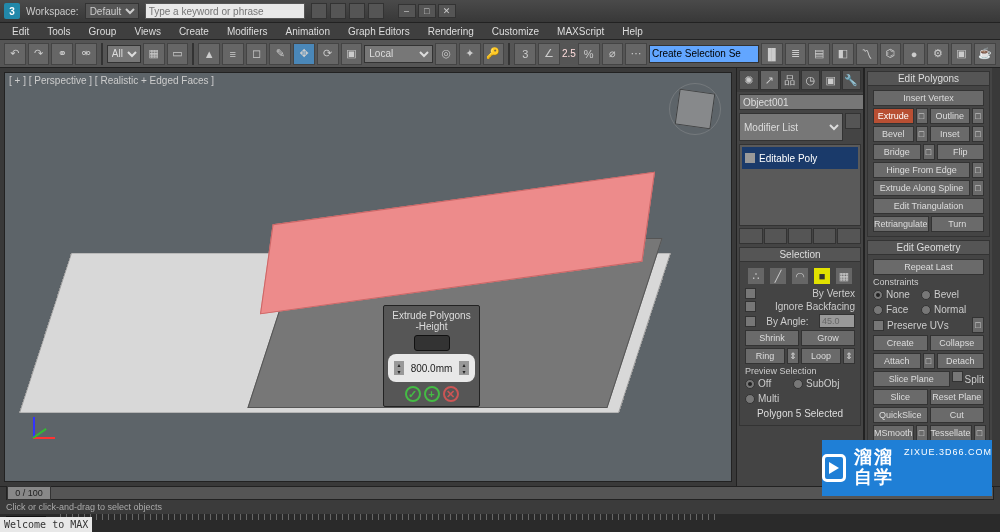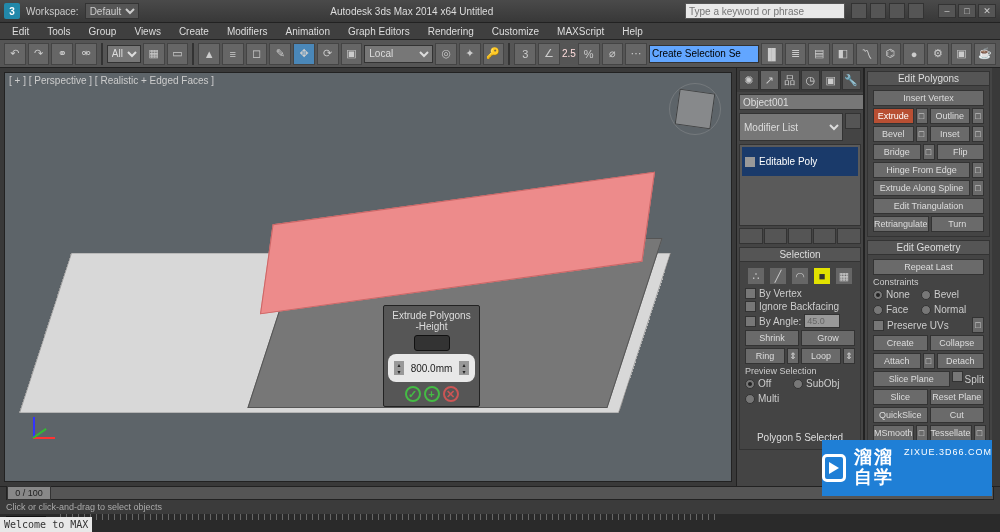--- a/index.html
+++ b/index.html
@@ -53,42 +53,42 @@
 .cmd-panel.left { border-right:1px solid #222; }
 .panel-tabs { display:flex; gap:1px; padding:2px; background:#3a3a3a; }
 .panel-tab { flex:1; height:20px; background:#555; border:1px solid #333; display:flex; align-items:center; justify-content:center; font-size:11px; }
 .panel-tab.active { background:#666; }
 .obj-name-row { display:flex; padding:2px; gap:2px; }
 .obj-name { flex:1; height:16px; background:#777; border:1px solid #333; color:#ddd; padding:0 3px; font-size:10px; }
 .mod-list { display:flex; padding:1px 2px; gap:2px; }
 .mod-dd { flex:1; height:28px; background:#777; border:1px solid #333; color:#ddd; font-size:10px; }
 .mod-pin { width:16px; height:16px; background:#555; border:1px solid #333; }
 .mod-stack { height:82px; background:#5a5a5a; margin:2px; border:1px solid #333; padding:2px; }
-.mod-item { background:#1a3a6a; color:#fff; padding:1px 3px; height:29px; display:flex; align-items:center;}
+.mod-item { background:#1a3a6a; color:#fff; padding:1px 3px; height:22px; display:flex; align-items:center;}
 .mod-item .box { width:10px; height:10px; background:#999; margin-right:4px; }
 .mod-btns { display:flex; gap:1px; padding:0 2px; }
 .mod-btn { flex:1; height:16px; background:#555; border:1px solid #333; }
 .rollout { margin:3px 2px; border:1px solid #333; }
 .rollout-head { background:#555; border-bottom:1px solid #333; text-align:center; color:#ddd; padding:1px 0; }
 .rollout-body { padding:3px; }
 .subobj-row { display:flex; gap:4px; padding:2px 0; justify-content:center; }
 .subobj { width:18px; height:18px; background:#666; border:1px solid #444; display:flex; align-items:center; justify-content:center; font-size:11px; }
 .subobj.active { background:#e2e200; color:#333; }
-.chk-row { display:flex; align-items:center; gap:3px; padding:1px 2px; }
+.chk-row { display:flex; align-items:center; gap:3px; padding:1px 2px;justify-content:space-between; }
 .chk { width:11px; height:11px; background:#777; border:1px solid #333; display:flex; align-items:center; justify-content:center; font-size:8px; color:#222;}
 .spin-field { width:36px; height:14px; background:#999; border:1px solid #333; color:#666; font-size:9px; padding:0 2px; display:flex; align-items:center; }
 .btn-pair { display:flex; gap:2px; padding:1px 2px; }
 .pbtn { flex:1; height:16px; background:#6a6a6a; border:1px solid #333; color:#ddd; display:flex; align-items:center; justify-content:center; font-size:9px; cursor:pointer; }
 .pbtn.settings { flex:0 0 12px; }
 .pbtn.active { background:#b84f33; color:#fff; }
 .radio-grid { display:flex; flex-wrap:wrap; padding:1px 2px; gap:4px; }
 .radio-item { display:flex; align-items:center; gap:3px; min-width:44px; }
 .radio { width:10px; height:10px; border-radius:50%; background:#777; border:1px solid #333; display:flex; align-items:center; justify-content:center; }
 .radio.on::after { content:""; width:4px; height:4px; background:#222; border-radius:50%; }
-.sel-status { text-align:center; color:#ddd; padding:3px 0;margin-top:24px; }
+.sel-status { text-align:center; color:#ddd; padding:3px 0; }
 .sub-label { color:#ccc; padding:1px 2px; font-size:9px;}
 .bottom-tracks { height:24px; background:#3a3a3a; display:flex; align-items:flex-end; padding:13px 6px; gap:4px; border-top:1px solid #222; }
 .track-slider { position:relative; flex:1; height:14px; background:#555; border:1px solid #222; }
 .track-knob { position:absolute; left:0; top:-1px; width:44px; height:14px; background:#888; border:1px solid #333; text-align:center; color:#222; font-size:9px; line-height:12px; }
 .ruler { height:22px; background:#2a2a2a; display:flex; position:relative; border-top:1px solid #111; padding-left:60px; }
 .ruler-thumb { position:absolute; left:6px; top:2px; width:40px; height:16px; background:#444; border:1px solid #111; }
 .ruler-tick { flex:0 0 60px; color:#888; position:relative; }
 .ruler-tick::before { content:""; position:absolute; top:0; left:0; right:0; height:6px; background:repeating-linear-gradient(90deg,#666 0,#666 1px,transparent 1px,transparent 6px);}
 .ruler-tick span { position:absolute; top:20px; left:-4px; }
 .welcome { position:absolute; left:0; bottom:0; background:#e8e8e8; color:#333; font-family:monospace; font-size:10px; padding:2px 4px; }
@@ -100,21 +100,20 @@
 .watermark .url { font-size:9px; letter-spacing:1px;}
 .prompt-bar { position:absolute; left:0; bottom:18px; right:0; height:14px; background:#3b3b3b; color:#aaa; padding:0 6px; display:flex; align-items:center; font-size:9px; z-index:2; }
 </style>
 </head>
 <body>
 
 <div class="titlebar">
   <div class="logo">3</div>
   <span class="ws-label">Workspace:</span>
   <select class=""><option>Default</option></select>
-  <div class="title">Autodesk 3ds Max 2014 x64   Untitled</div>
   <input class="search" placeholder="Type a keyword or phrase" style="">
   <div class="tb-icons">
     <div class="tb-icon"></div>
     <div class="tb-icon"></div>
     <div class="tb-icon"></div>
     <div class="tb-icon"></div>
   </div>
   <div class="win-btns">
     <div class="win-btn">–</div>
     <div class="win-btn">□</div>

